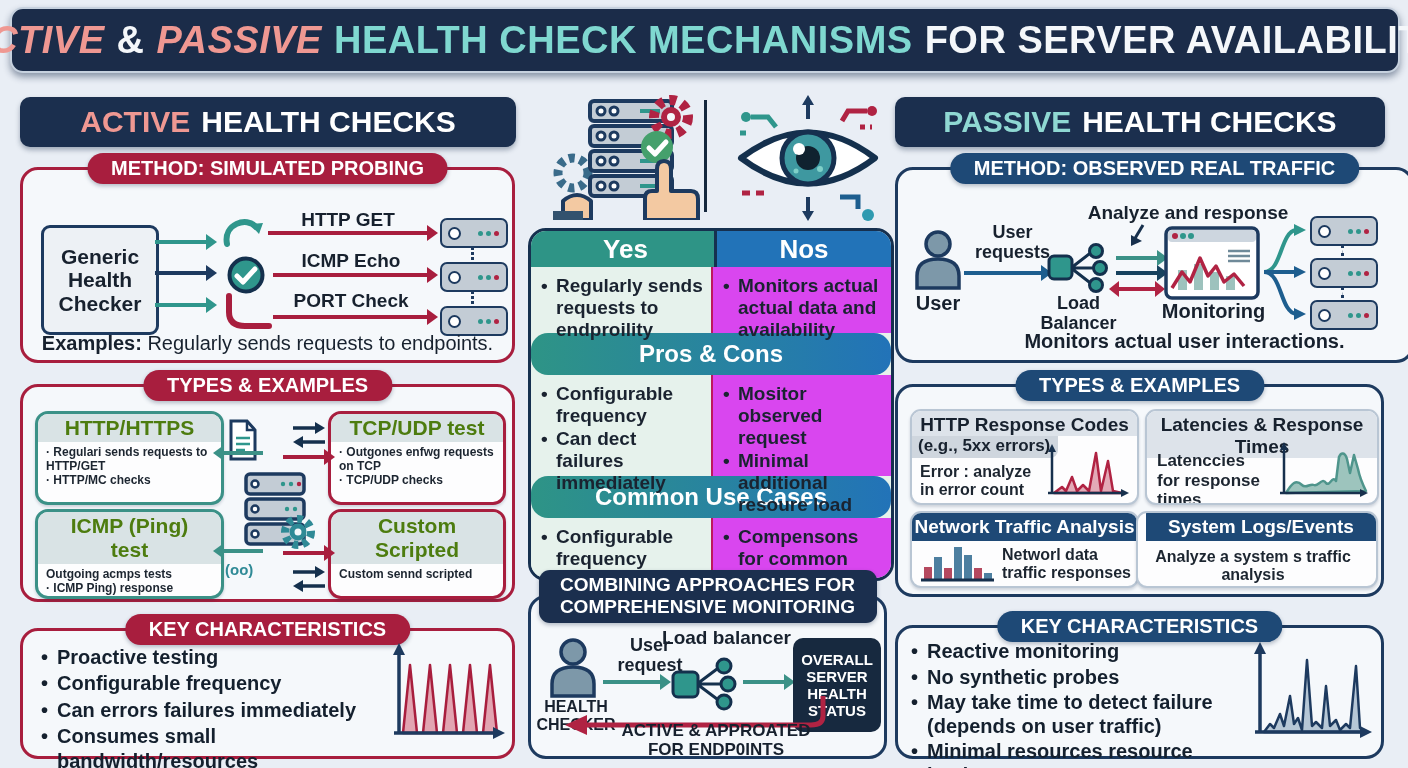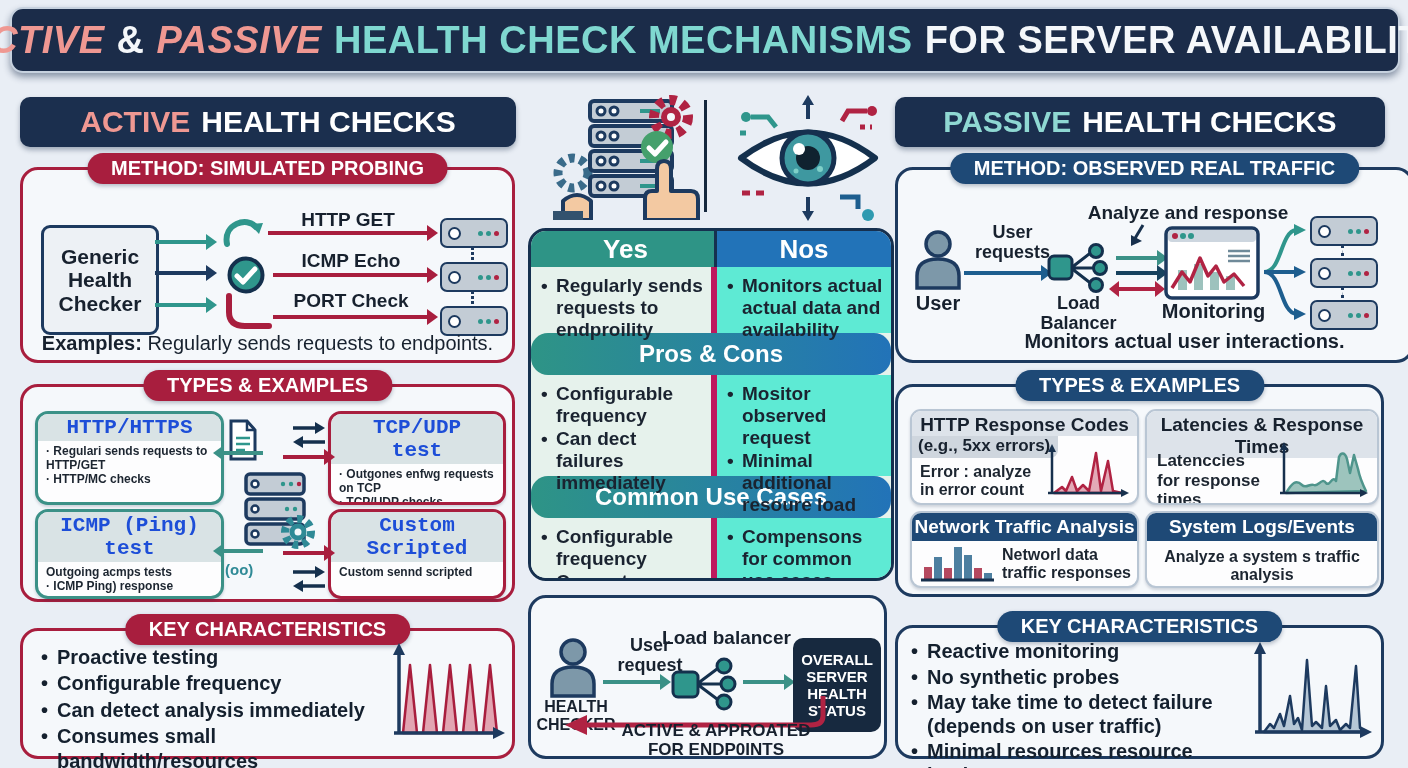--- a/index.html
+++ b/index.html
@@ -47,28 +47,28 @@
   .dotv{position:absolute;width:0;border-left:3px dotted #1d3a5f;}
   .probe-label{position:absolute;font-size:19px;font-weight:800;color:#17212e;text-align:center;}
   .caption{position:absolute;width:100%;text-align:center;font-size:20px;color:#17212e;}
   
   .checker{position:absolute;background:#edf1f5;border:3.5px solid #1d3a5f;border-radius:9px;
     display:flex;align-items:center;justify-content:center;text-align:center;
     font-size:21px;font-weight:800;color:#17212e;line-height:1.1;padding:4px;}
   
   .tbox{position:absolute;background:#fdfdfe;border-radius:13px;overflow:hidden;box-shadow:0 2px 3px rgba(20,40,70,.18);}
   .tbox.teal{border:3px solid #3b9187;} .tbox.red{border:3px solid #a81e3e;}
-  .tbox-head{background:#d9e3e5;font-size:21px;font-weight:800;color:#1d4ed8;text-align:center;padding:2px 12px;font-family:Liberation Mono, monospace;}
+  .tbox-head{background:#d9e3e5;font-size:21px;font-weight:800;color:#4d7c0f;text-align:center;padding:2px 12px;}
   .tbox-body{padding:3px 8px;font-size:12px;font-weight:700;color:#1c2530;line-height:1.18;}
   
   .cmp{position:absolute;left:528px;top:228px;width:360px;height:347px;background:#e6f2ec;
     border:3px solid #16304f;border-radius:18px;overflow:hidden;}
   .cmp-row{display:flex;}
   .cmp-cell{box-sizing:border-box;width:50%;padding:6px 8px 2px 10px;font-size:19px;font-weight:700;color:#1a2330;line-height:1.16;}
-  .cmp-cell.r{border-left:6px solid #be185d;background:#5eead4;}
+  .cmp-cell.r{border-left:2px solid #be185d;background:#d946ef;}
   .cmp-cell.l{background:#e6f2ec;}
   .cmp-head{display:flex;height:36px;}
   .cmp-head div{width:50%;display:flex;align-items:center;justify-content:center;color:#fff;font-size:26px;font-weight:800;}
   .cmp-head .h-yes{background:#2e9486;padding-left:6px;} .cmp-head .h-nos{background:#2273b8;border-left:3px solid #16304f;box-sizing:border-box;}
   .cmp-band{height:42px;margin:0;border-radius:17px;background:linear-gradient(90deg,#2e9486,#2273b8);
     display:flex;align-items:center;justify-content:center;color:#fff;font-size:24px;font-weight:800;}
   .cmp ul{margin:2px 0;padding:0;list-style:none;}
   .cmp li{position:relative;padding-left:15px;margin-bottom:1px;}
   .cmp li::before{content:"•";position:absolute;left:0;}
   
@@ -233,21 +233,21 @@
       <path d="M36,23 H12" stroke="#14304d" stroke-width="3.5"></path>
         <polygon points="4,23 14,17 14,29" fill="#14304d"></polygon>
     </svg>
   </div>
 
   <div class="sect red" style="left:20px;top:628px;width:489px;height:125px;">
     <div class="badge red">KEY CHARACTERISTICS</div>
     <ul class="keylist" style="left:16px;top:14px;width:345px;">
       <li>Proactive testing</li>
       <li>Configurable frequency</li>
-      <li>Can detect analysis immediately</li>
+      <li>Can errors failures immediately</li>
       <li>Consumes small bandwidth/resources</li>
     </ul>
     <svg class="abs" style="left:362px;top:10px;" width="122" height="106">
       <path d="M18,92 L25,24 L32,92 L38,92 L45,24 L52,92 L58,92 L65,24 L72,92 L78,92 L85,24 L92,92 L98,92 L105,24 L112,92 Z" fill="#e2a4b1" stroke="#a81e3e" stroke-width="2.5" stroke-linejoin="round"></path>
       <path d="M14,8 V93 M9,92 H114" stroke="#1d3a5f" stroke-width="3.5"></path>
       <polygon points="14,2 8,14 20,14" fill="#1d3a5f"></polygon>
       <polygon points="120,92 108,86 108,98" fill="#1d3a5f"></polygon>
     </svg>
   </div>
 
@@ -338,20 +338,21 @@
         </div>
       <div class="cmp-cell r">
           <ul>
         <li>Compensons for common use cases</li>
       </ul>
         </div>
     </div>
   </div>
 
   <div class="sect navy" style="left:528px;top:595px;width:353px;height:158px;">
+    <div class="badge deep" style="top:-28px;width:318px;white-space:normal;text-align:center;font-size:19px;line-height:1.18;padding:4px 10px;border-radius:11px;">COMBINING APPROACHES FOR COMPREHENSIVE MONITORING</div>
     <svg class="abs" style="left:16px;top:40px;" width="52" height="60">
       <circle cx="26" cy="14" r="12" fill="#7d98a9" stroke="#1d3a5f" stroke-width="3.5"></circle>
       <path d="M5,58 V46 Q5,29 26,29 Q47,29 47,46 V58 Z" fill="#7d98a9" stroke="#1d3a5f" stroke-width="3.5"></path>
     </svg>
     <div class="small-label" style="left:2px;top:100px;width:86px;font-size:16px;">HEALTH CHECKER</div>
     <div class="small-label" style="left:76px;top:38px;width:86px;font-size:18px;">User request</div>
     <div class="small-label" style="left:128px;top:30px;width:135px;font-size:19px;">Load balancer</div>
     <div class="arr" style="color:#3b9187;left:72px;top:82px;width:58px;"></div>
     <svg class="abs" style="left:138px;top:58px;" width="72" height="56">
       <path d="M28,28 L52,10 M28,28 L56,28 M28,28 L52,46" stroke="#14304d" stroke-width="3"></path>
@@ -484,21 +485,21 @@
         <rect x="16" y="12" width="8" height="22" fill="#4d7fa0"></rect>
         <rect x="26" y="23" width="8" height="11" fill="#b5495f"></rect>
         <rect x="36" y="2" width="8" height="32" fill="#4d7fa0"></rect>
         <rect x="46" y="10" width="8" height="24" fill="#4d7fa0"></rect>
         <rect x="56" y="23" width="8" height="11" fill="#b5495f"></rect>
         <rect x="66" y="28" width="8" height="6" fill="#4d7fa0"></rect>
         <path d="M3,35 H76" stroke="#17304d" stroke-width="3"></path>
       </svg>
       <div class="pbox-bodytxt" style="position:absolute;left:90px;top:33px;width:130px;">Networl data traffic responses</div>
     </div>
-    <div class="pbox" style="left:247px;top:124px;width:230px;height:73px;">
+    <div class="pbox" style="left:238px;top:124px;width:230px;height:73px;padding-left:8px;">
       <div class="pbox-navyhead">System Logs/Events</div>
       <div class="pbox-bodytxt" style="position:absolute;left:10px;top:35px;width:210px;text-align:center;">Analyze a system s traffic analysis</div>
     </div>
   </div>
 
   <div class="sect navy" style="left:895px;top:625px;width:483px;height:128px;">
     <div class="badge navy">KEY CHARACTERISTICS</div>
     <ul class="keylist" style="left:11px;top:12px;width:330px;line-height:1.18;">
       <li>Reactive monitoring</li>
       <li>No synthetic probes</li>

